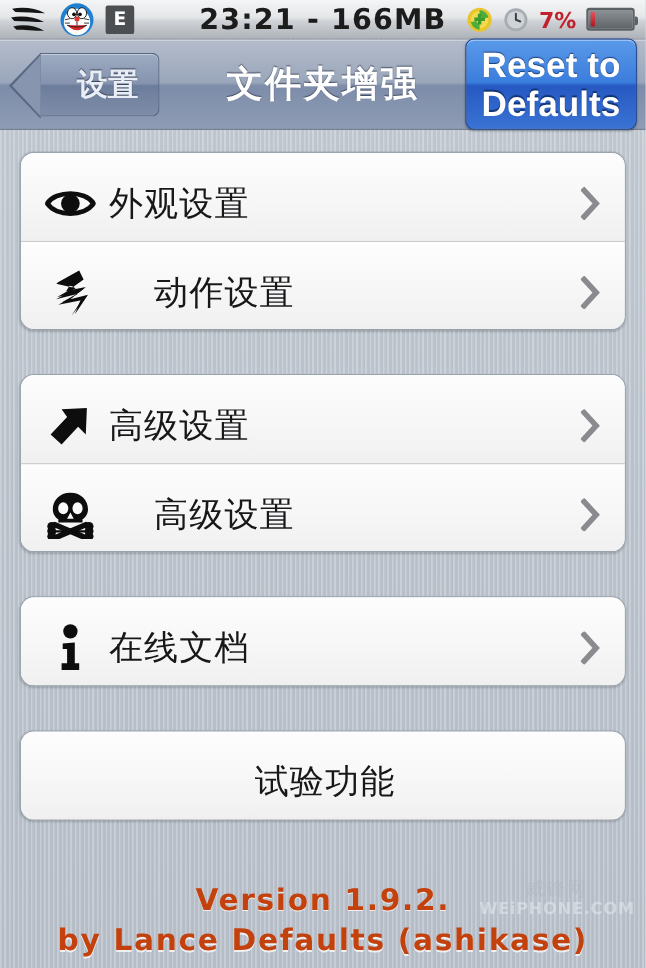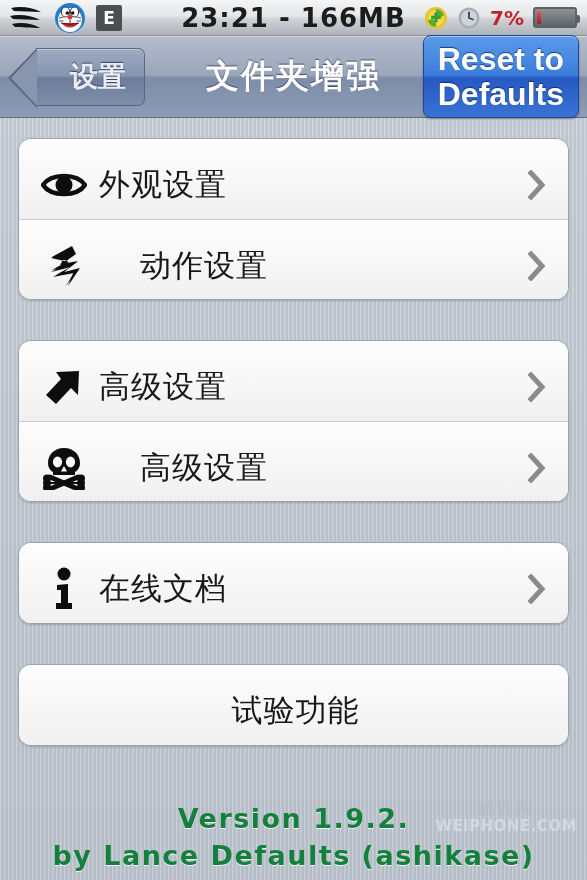--- a/index.html
+++ b/index.html
@@ -145,21 +145,21 @@
   }
   .row-label.centered { text-align:center; padding-left:0; }
   .chevron { flex:0 0 34px; display:flex; justify-content:center; }
 
   
   #footer {
     position:absolute; left:0; right:0; bottom:6px;
     text-align:center; pointer-events:none;
   }
   .footer-line {
-    font-size:27px; color:#15803d; font-weight:bold;
+    font-size:27px; color:#c2410c; font-weight:bold;
     letter-spacing:1.5px; line-height:1.35;
     text-shadow:0 1px 0 rgba(255,255,255,0.75);
     font-family:"DejaVu Sans",sans-serif;
   }
   #watermark {
     position:absolute; right:10px; bottom:45px;
     text-align:center; pointer-events:none; opacity:0.55;
   }
   .wm-cn { font-size:17px; color:#aeb6c1; letter-spacing:2px; line-height:1; }
   .wm-en { font-size:15px; color:#e6eaef; font-weight:bold; letter-spacing:0.5px;

